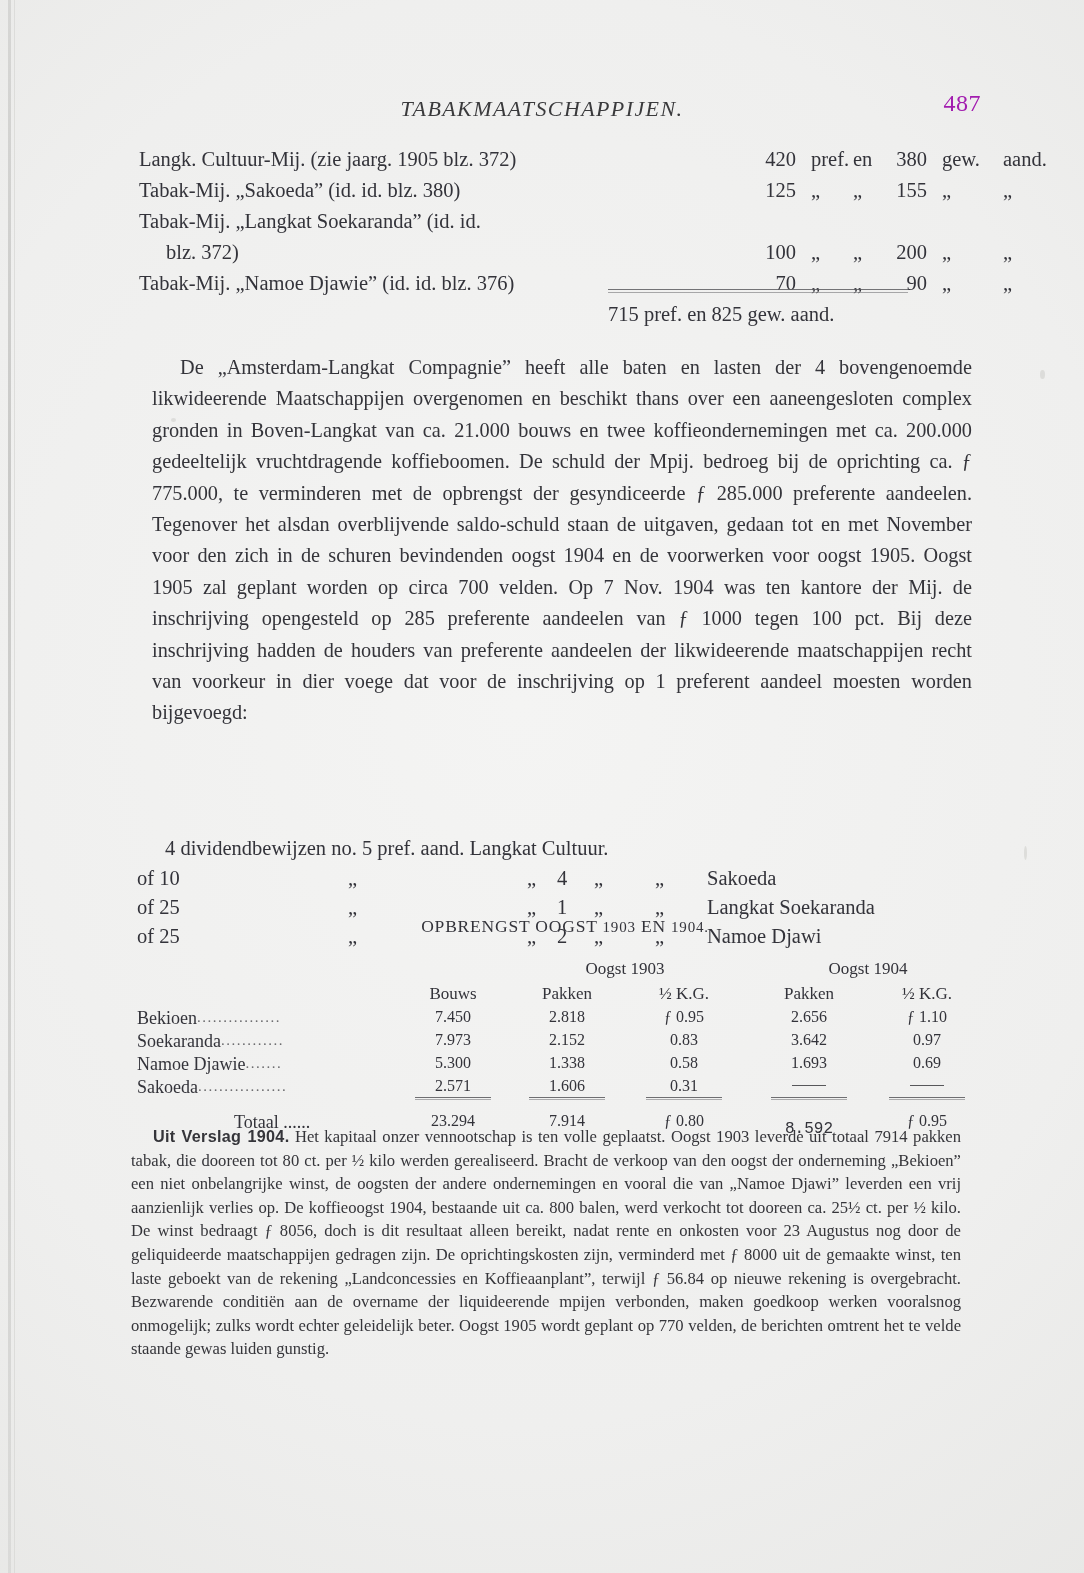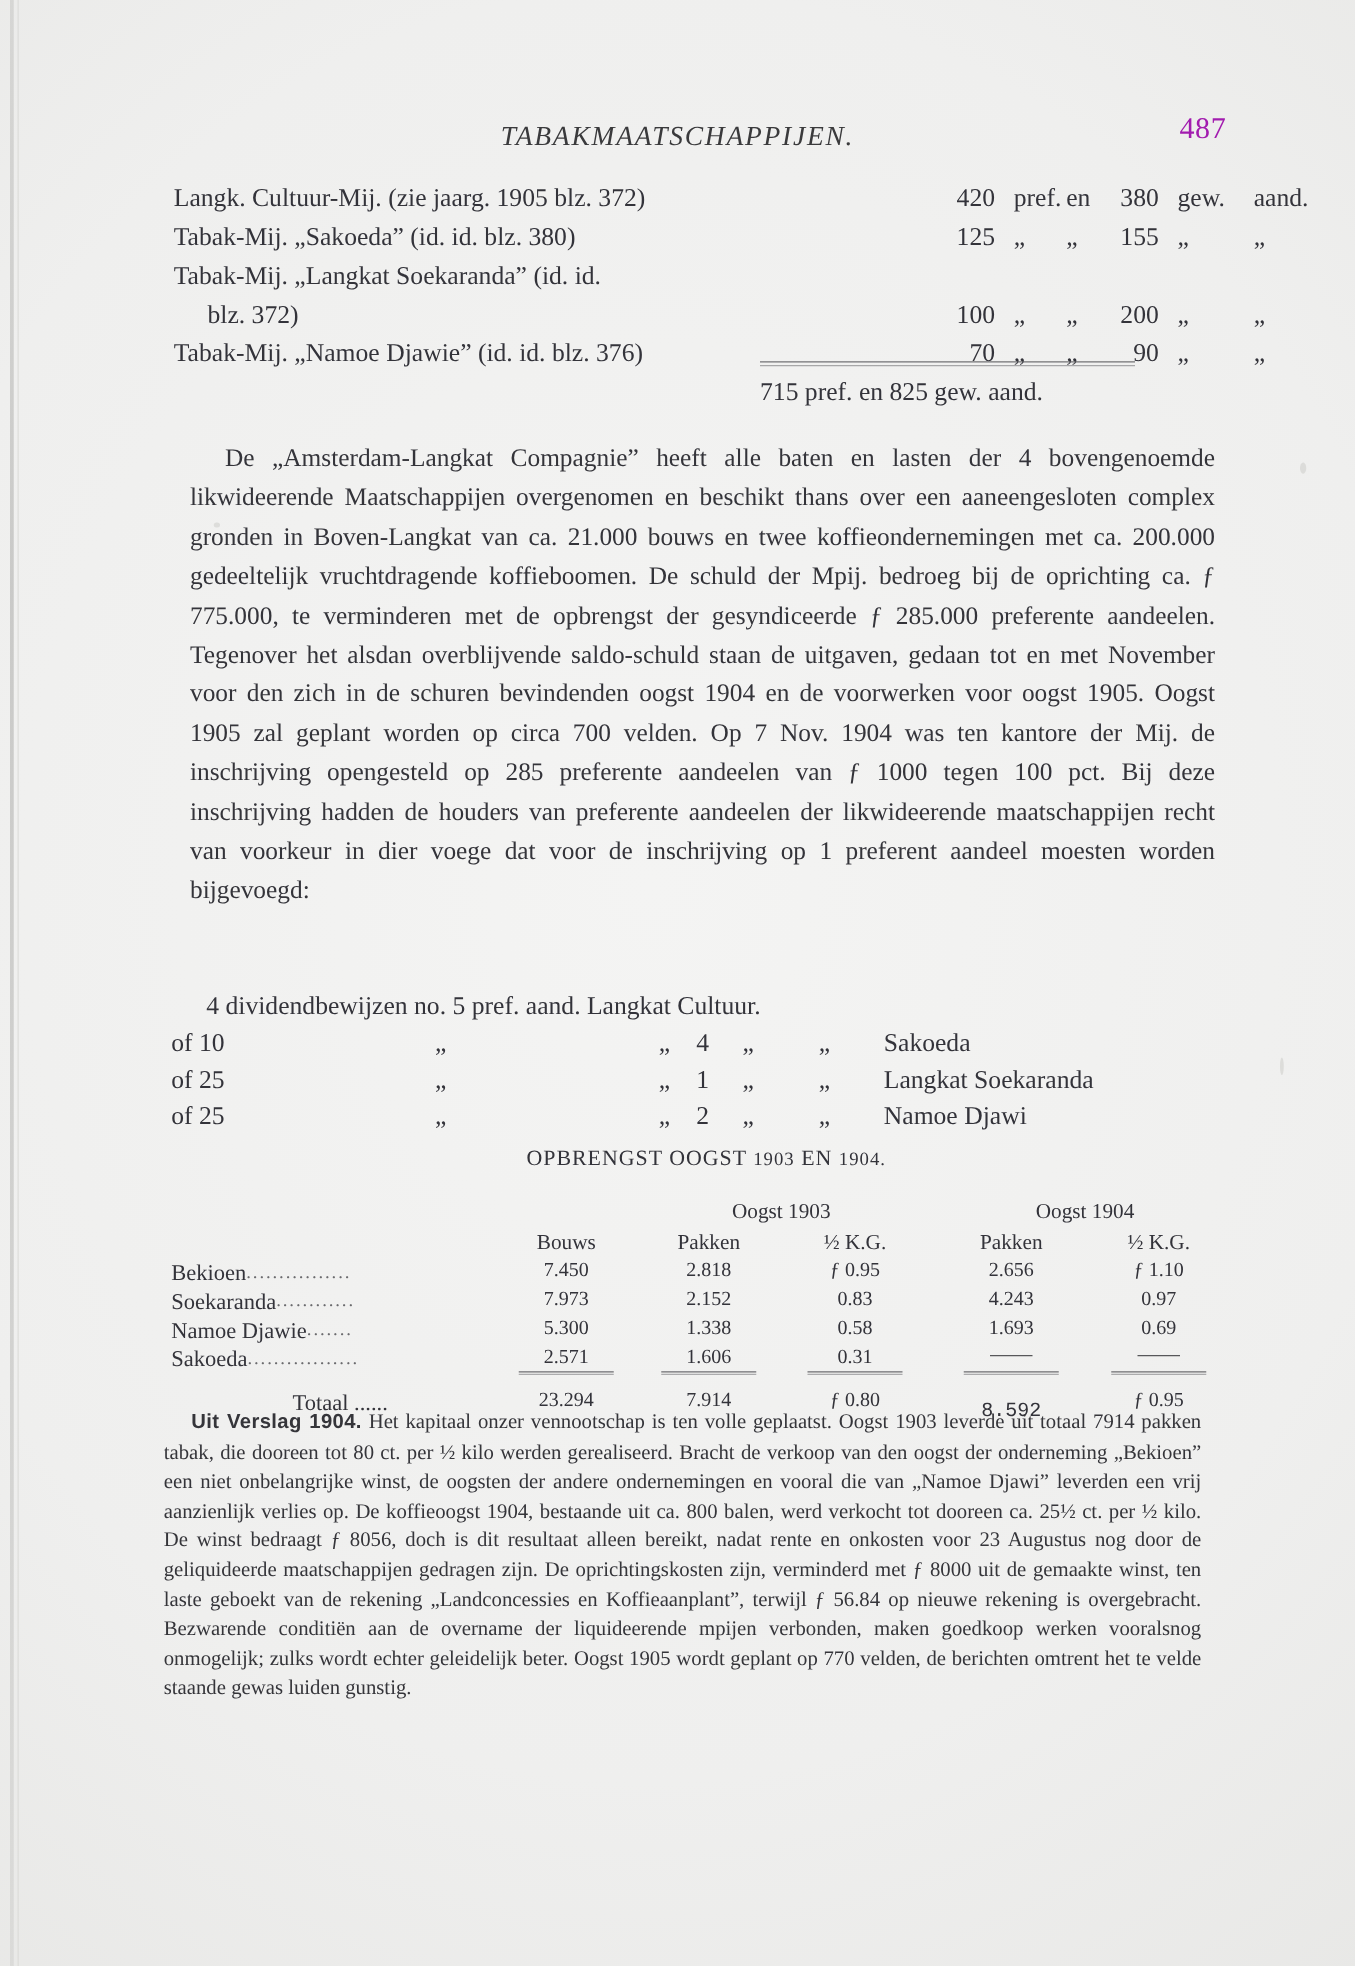--- a/index.html
+++ b/index.html
@@ -73,21 +73,21 @@
     font-size:20.3px;line-height:31.4px;
     text-align:justify;
     color:#34343a;
     word-spacing:.6px;
     margin-left:15px;
   }
   .para p{margin:0;text-indent:28px;}
 
   
   .divlist{position:absolute;left:137px;top:794px;width:820px;font-size:20.5px;color:#33333a;}
-  .dhead{position:relative;height:30px;padding-left:28px;white-space:nowrap;}
+  .dhead{position:relative;height:30px;padding-left:28px;white-space:nowrap;margin-top:43px;}
   .drow{position:relative;height:29px;white-space:nowrap;}
   .drow .d1{position:absolute;left:0;}
   .drow .d2{position:absolute;left:211px;}
   .drow .d3{position:absolute;left:390px;}
   .drow .d4{position:absolute;left:420px;}
   .drow .d5{position:absolute;left:457px;}
   .drow .d6{position:absolute;left:518px;}
   .drow .d7{position:absolute;left:570px;}
 
   
@@ -250,21 +250,21 @@
         <div class="rlabel" style="top:92px;"><span>Bekioen</span><span class="dots"> ................</span></div>
         <div class="tc cell" style="left:256px;top:92px;width:120px;">7.450</div>
         <div class="tc cell" style="left:370px;top:92px;width:120px;">2.818</div>
         <div class="tc cell" style="left:487px;top:92px;width:120px;">ƒ 0.95</div>
         <div class="tc cell" style="left:612px;top:92px;width:120px;">2.656</div>
         <div class="tc cell" style="left:730px;top:92px;width:120px;">ƒ 1.10</div>
         <div class="rlabel" style="top:115px;"><span>Soekaranda</span><span class="dots"> ............</span></div>
         <div class="tc cell" style="left:256px;top:115px;width:120px;">7.973</div>
         <div class="tc cell" style="left:370px;top:115px;width:120px;">2.152</div>
         <div class="tc cell" style="left:487px;top:115px;width:120px;">0.83</div>
-        <div class="tc cell" style="left:612px;top:115px;width:120px;">4.243</div>
+        <div class="tc cell" style="left:612px;top:115px;width:120px;">3.642</div>
         <div class="tc cell" style="left:730px;top:115px;width:120px;">0.97</div>
         <div class="rlabel" style="top:138px;"><span>Namoe Djawie</span><span class="dots"> .......</span></div>
         <div class="tc cell" style="left:256px;top:138px;width:120px;">5.300</div>
         <div class="tc cell" style="left:370px;top:138px;width:120px;">1.338</div>
         <div class="tc cell" style="left:487px;top:138px;width:120px;">0.58</div>
         <div class="tc cell" style="left:612px;top:138px;width:120px;">1.693</div>
         <div class="tc cell" style="left:730px;top:138px;width:120px;">0.69</div>
         <div class="rlabel" style="top:161px;"><span>Sakoeda</span><span class="dots"> .................</span></div>
         <div class="tc cell" style="left:256px;top:161px;width:120px;">2.571</div>
         <div class="tc cell" style="left:370px;top:161px;width:120px;">1.606</div>

